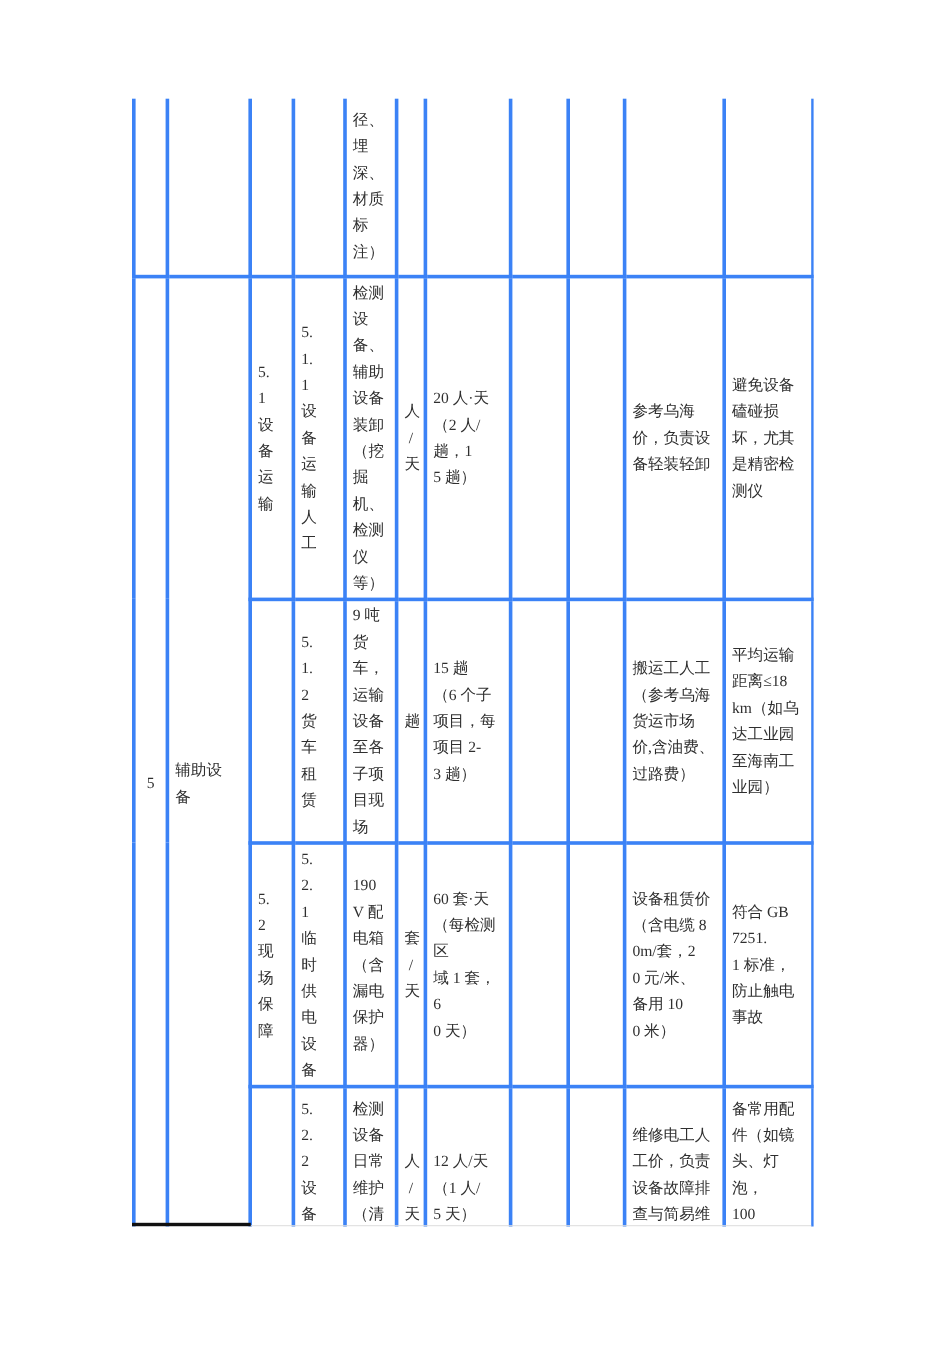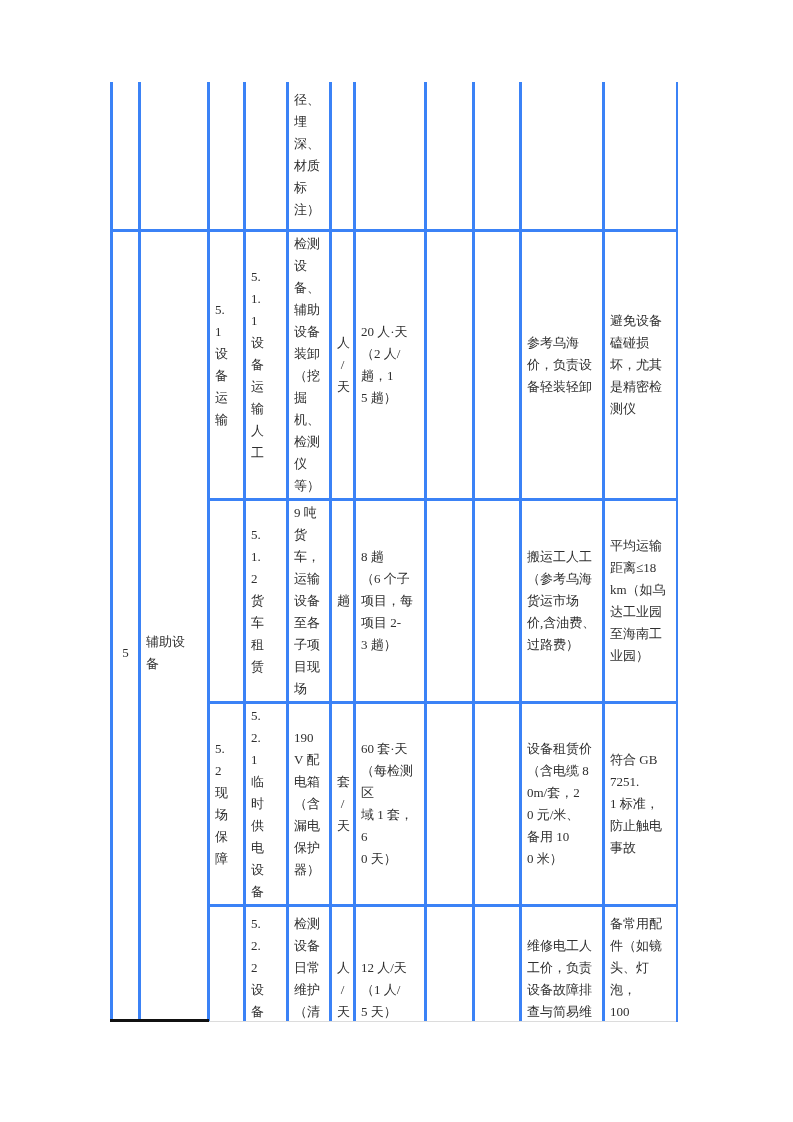--- a/index.html
+++ b/index.html
@@ -156,21 +156,21 @@
         <td>9 吨
 货
 车，
 运输
 设备
 至各
 子项
 目现
 场</td>
         <td class="c-unit">趟</td>
-        <td class="c-qty">8 趟
+        <td class="c-qty">15 趟
 （6 个子
 项目，每
 项目 2-
 3 趟）</td>
         <td></td>
         <td></td>
         <td>搬运工人工
 （参考乌海
 货运市场
 价,含油费、

